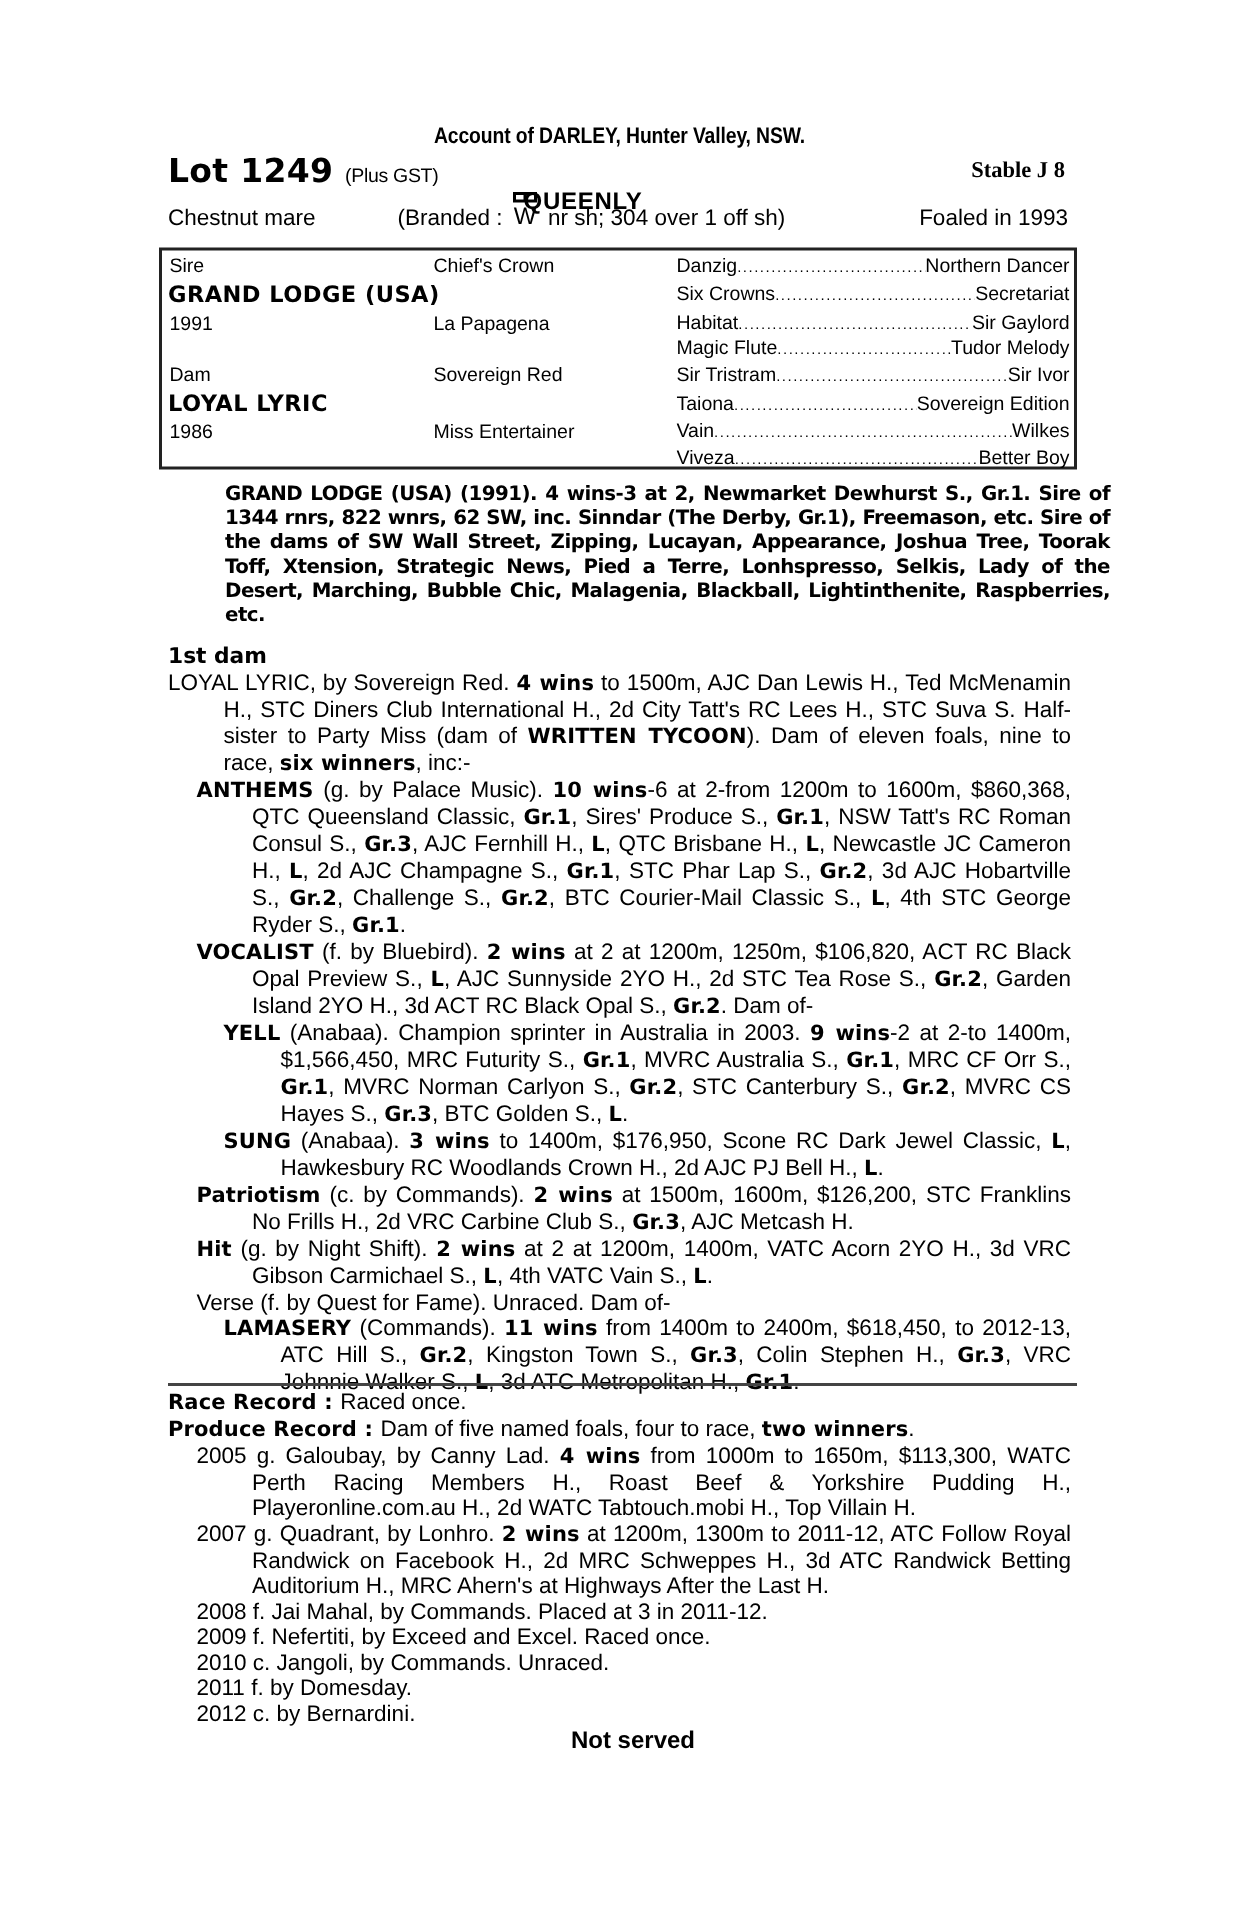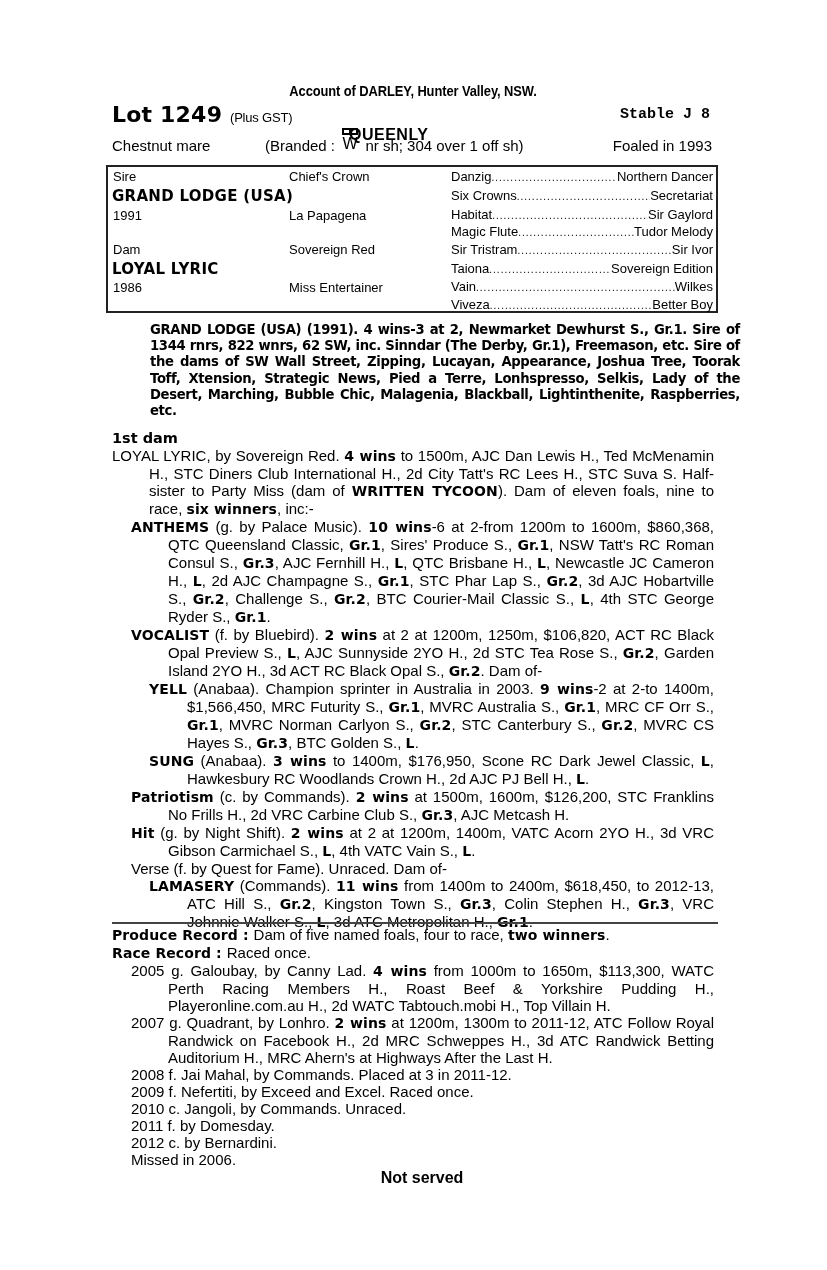--- a/index.html
+++ b/index.html
@@ -3,21 +3,21 @@
 <meta charset="utf-8">
 <style>
   html, body { margin: 0; padding: 0; background: #ffffff; }
   body { width: 827px; height: 1270px; position: relative; font-family: "Liberation Sans", sans-serif; color: #000; }
   .page { position: absolute; left: 112px; top: 82px; width: 602px; }
   .account { position: absolute; left: 0; width: 602px; top: 0; text-align: center; font-family: "Liberation Sans", sans-serif; font-weight: bold; font-size: 15px; transform: scaleX(0.86); transform-origin: center; letter-spacing: -0.1px; }
   .row-title { position: absolute; top: 20px; left: 0; width: 602px; height: 28px; }
   .lot { position: absolute; left: 0; top: 0; font-weight: 900; font-size: 22px; font-family: "DejaVu Sans", sans-serif; letter-spacing: 0.2px; text-align: center; }
   .lot .gst { font-weight: normal; font-family: "Liberation Sans", sans-serif; font-size: 13px; letter-spacing: -0.2px; }
   .horse { position: absolute; left: 237px; top: 0; font-weight: 900; font-size: 16px; font-family: Liberation Sans, sans-serif; letter-spacing: 0.5px; margin-top: 24px; }
-  .stable { position: absolute; right: 4px; top: 4px; font-weight: 900; font-size: 15px; font-family: Liberation Mono, monospace; }
+  .stable { position: absolute; right: 4px; top: 4px; font-weight: 900; font-size: 15px; font-family: Liberation Serif, serif; }
   .row-sub { position: absolute; top: 55px; left: 0; width: 602px; height: 22px; font-size: 15px; }
   .colour { position: absolute; left: 0; top: 0; }
   .brand { position: absolute; left: 153px; top: 0; }
   .brand-mark { display: inline-block; position: relative; width: 22px; height: 16px; vertical-align: top; }
   .brand-mark svg { position: absolute; left: 0; top: -10px; }
   .foaled { position: absolute; right: 2px; top: 0; }
 
   .ped { position: absolute; left: 106px; top: 165px; width: 612px; height: 148px; border: 2px solid #222; box-sizing: border-box; font-size: 13px; }
   .ped .c { position: absolute; white-space: nowrap; }
   .ped .big { font-weight: 900; font-size: 15px; font-family: "DejaVu Sans", sans-serif; letter-spacing: 0.3px; }
@@ -134,26 +134,25 @@
       <div class="p lvl1"><b>Patriotism</b><span> (c. by Commands). </span><b>2 wins</b><span> at 1500m, 1600m, $126,200, STC Franklins No Frills H., 2d VRC Carbine Club S., </span><b>Gr.3</b><span>, AJC Metcash H.</span></div>
       <div class="p lvl1"><b>Hit</b><span> (g. by Night Shift). </span><b>2 wins</b><span> at 2 at 1200m, 1400m, VATC Acorn 2YO H., 3d VRC Gibson Carmichael S., </span><b>L</b><span>, 4th VATC Vain S., </span><b>L</b><span>.</span></div>
       <div class="p lvl1"><span>Verse (f. by Quest for Fame). Unraced. Dam of-</span></div>
       <div class="p lvl2"><b>LAMASERY</b><span> (Commands). </span><b>11 wins</b><span> from 1400m to 2400m, $618,450, to 2012-13, ATC Hill S., </span><b>Gr.2</b><span>, Kingston Town S., </span><b>Gr.3</b><span>, Colin Stephen H., </span><b>Gr.3</b><span>, VRC Johnnie Walker S., </span><b>L</b><span>, 3d ATC Metropolitan H., </span><b>Gr.1</b><span>.</span></div>
     </div>
 </div>
 
 <div class="sep"></div>
 
 <div class="record">
+  <div><b>Race Record : </b><span>Raced once.</span></div>
   <div><b>Produce Record : </b><span>Dam of five named foals, four to race, </span><b>two winners</b><span>.</span></div>
-  <div><b>Race Record : </b><span>Raced once.</span></div>
   <div id="produce-items">
       <div class="pr"><span>2005 g. Galoubay, by Canny Lad. </span><b>4 wins</b><span> from 1000m to 1650m, $113,300, WATC Perth Racing Members H., Roast Beef &amp; Yorkshire Pudding H., Playeronline.com.au H., 2d WATC Tabtouch.mobi H., Top Villain H.</span></div>
       <div class="pr"><span>2007 g. Quadrant, by Lonhro. </span><b>2 wins</b><span> at 1200m, 1300m to 2011-12, ATC Follow Royal Randwick on Facebook H., 2d MRC Schweppes H., 3d ATC Randwick Betting Auditorium H., MRC Ahern's at Highways After the Last H.</span></div>
       <div class="pr"><span>2008 f. Jai Mahal, by Commands. Placed at 3 in 2011-12.</span></div>
       <div class="pr"><span>2009 f. Nefertiti, by Exceed and Excel. Raced once.</span></div>
       <div class="pr"><span>2010 c. Jangoli, by Commands. Unraced.</span></div>
       <div class="pr"><span>2011 f. by Domesday.</span></div>
       <div class="pr"><span>2012 c. by Bernardini.</span></div>
-      <div class="pr"><span>Missed in 2006.</span></div>
     </div>
   <div class="notserved">Not served</div>
 </div>
 
 </body></html>

